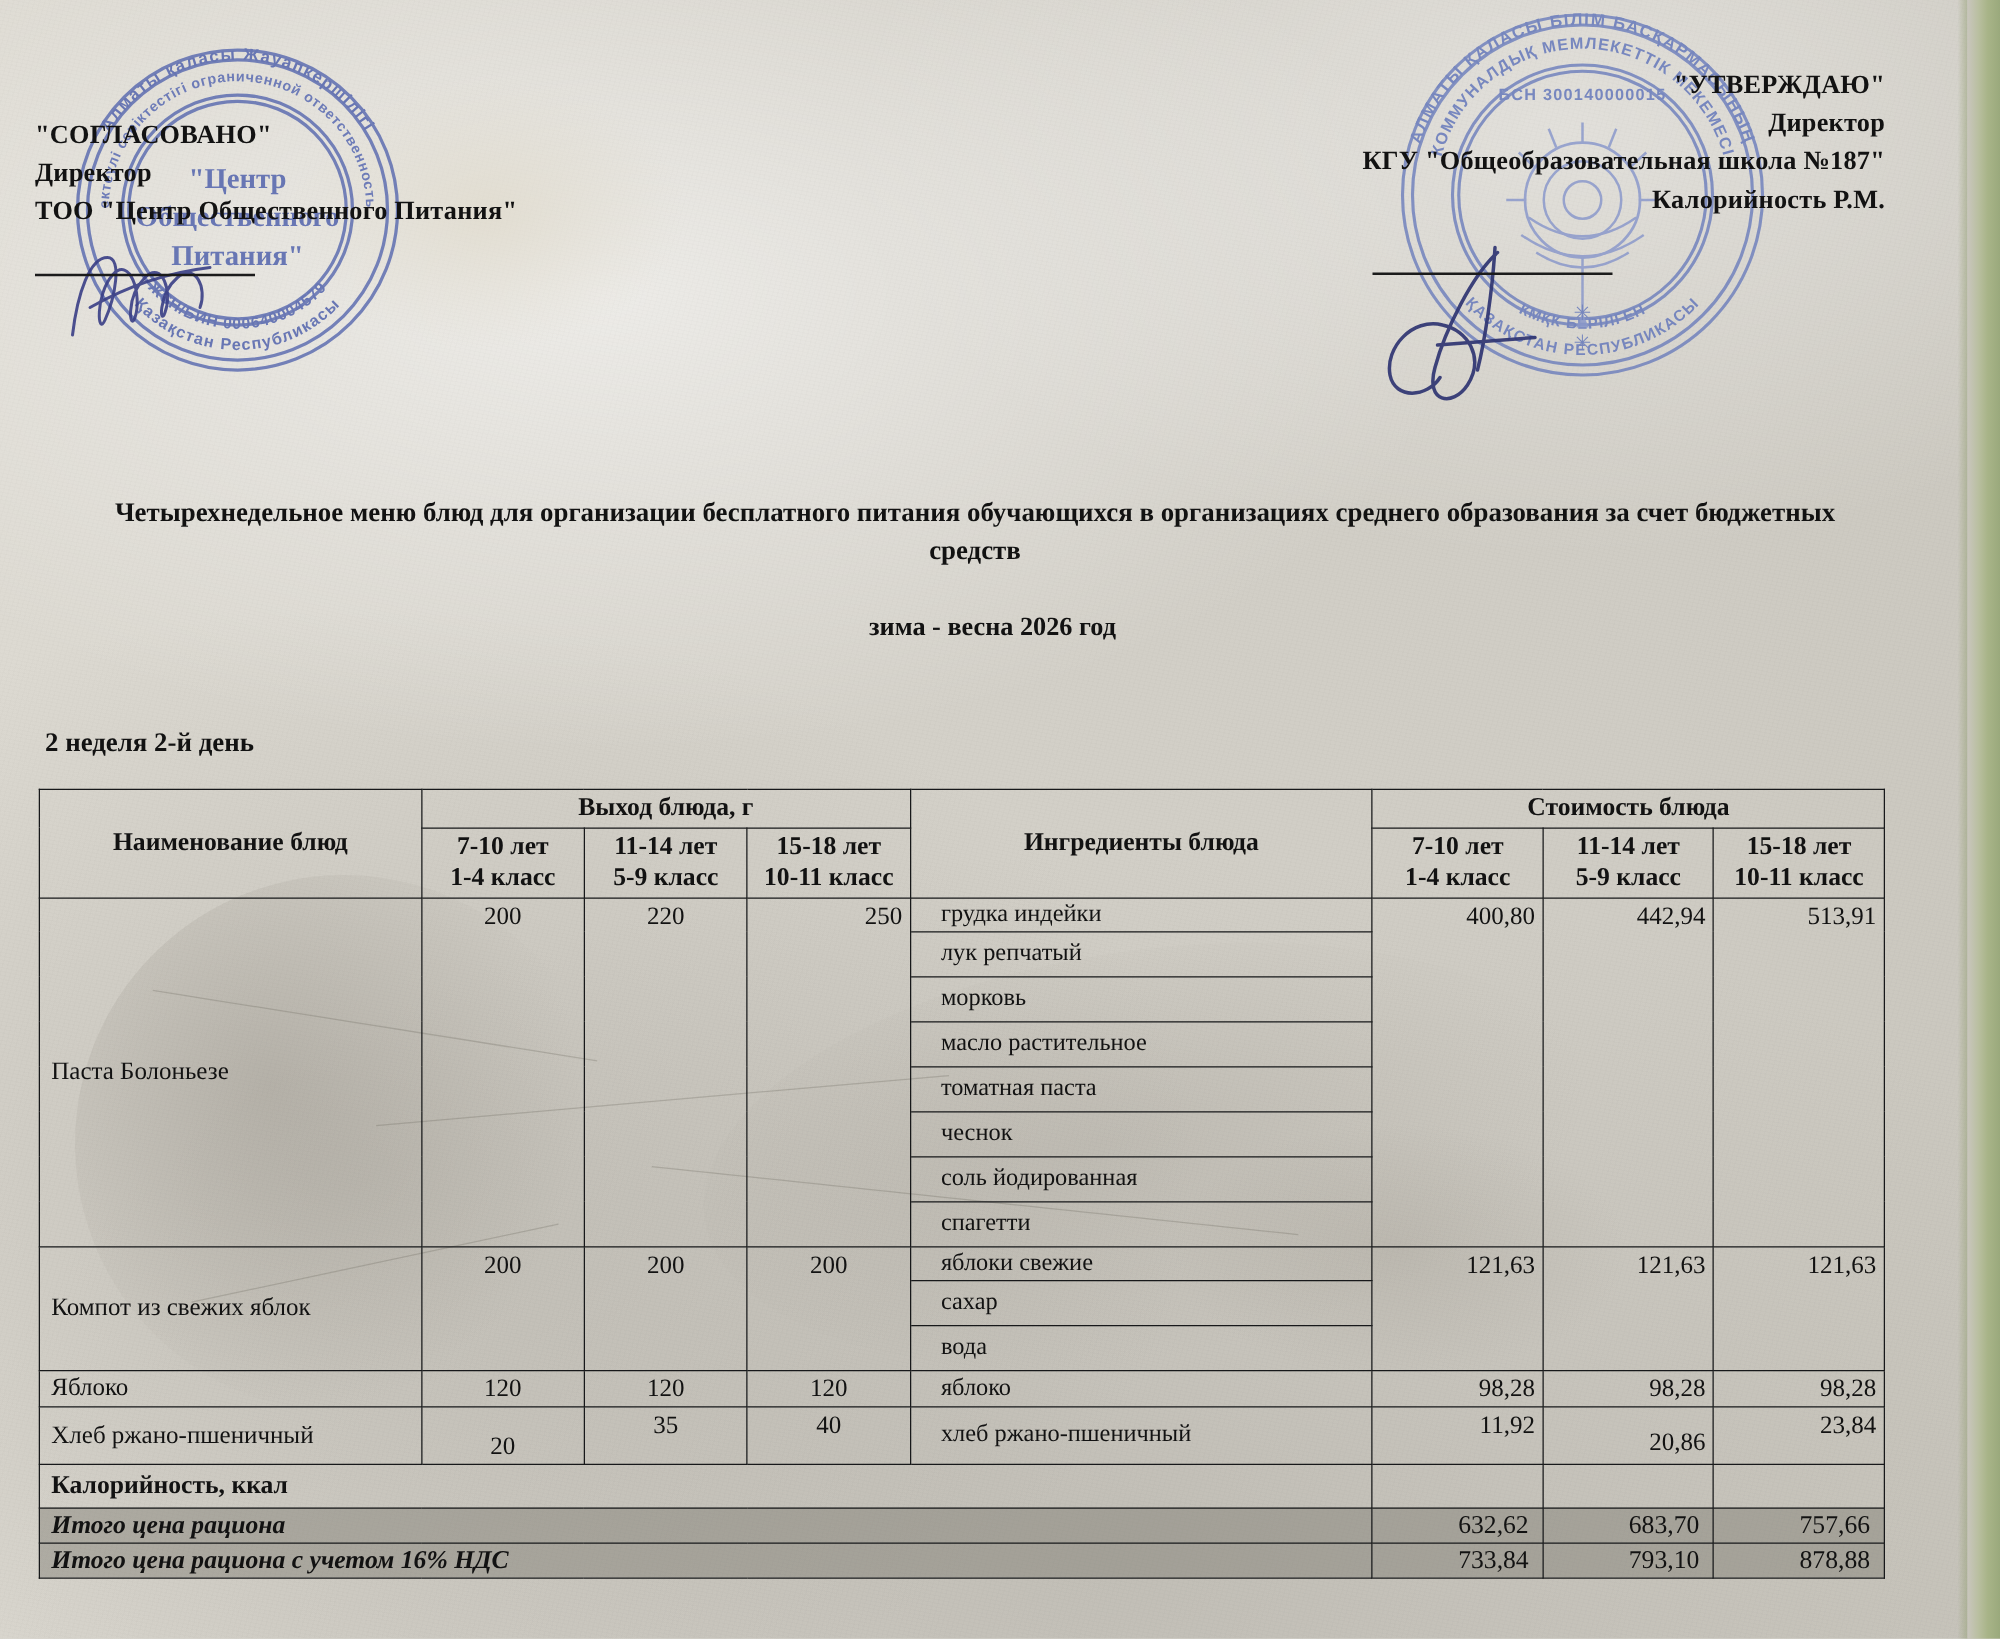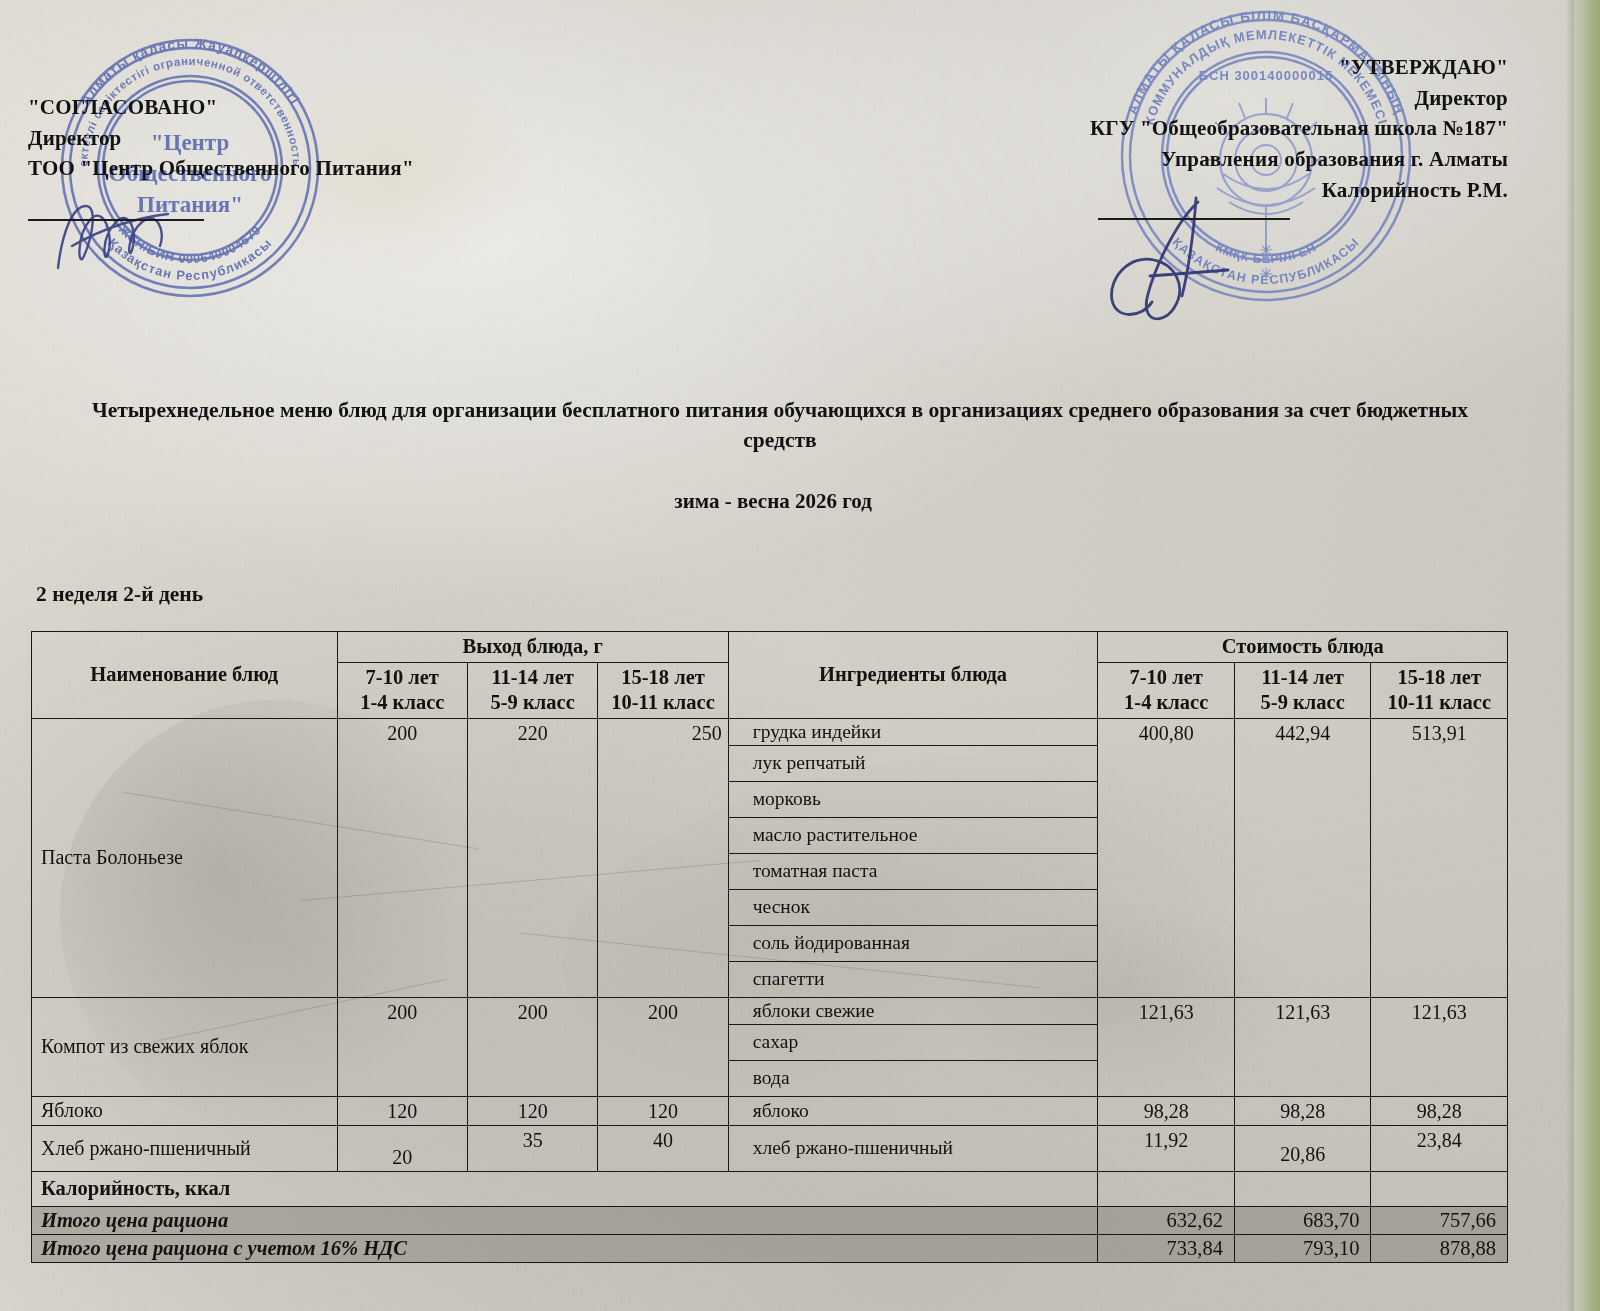--- a/index.html
+++ b/index.html
@@ -59,21 +59,21 @@
   #stamp-left{left:45px;top:18px;width:290px;height:300px;opacity:.85;}
   #stamp-right{left:1105px;top:-12px;width:322px;height:330px;opacity:.85;}
   .signature{position:absolute;pointer-events:none;}
 
   
   #doc-title{
     position:absolute;left:70px;top:396px;width:1420px;
     text-align:center;font-weight:bold;font-size:21.5px;line-height:1.38;
   }
   #doc-season{
-    position:absolute;left:63px;top:489px;width:1420px;
+    position:absolute;left:84px;top:489px;width:1420px;
     text-align:center;font-weight:bold;font-size:21px;
   }
   #week-day{
     position:absolute;left:36px;top:582px;font-weight:bold;font-size:21.5px;
   }
 
   
   #tbl-wrap{position:absolute;left:31px;top:631px;width:1477px;}
   table{border-collapse:collapse;width:100%;table-layout:fixed;background:transparent;}
   td,th{
@@ -82,21 +82,21 @@
     padding:2px 6px;vertical-align:middle;background:transparent;
   }
   th{font-weight:bold;text-align:center;font-size:20.5px;line-height:1.25;}
   .c-name{width:300px;}
   .c-g{width:128px;text-align:center;}
   .c-ing{width:363px;}
   .c-p{width:134px;text-align:center;}
   td.dish{padding-left:9px;text-align:left;}
   td.ing{padding-left:24px;text-align:left;font-size:19.5px;}
   td.num{text-align:center;}
-  td.price{text-align:center;}
+  td.price{text-align:right;}
   tr.ing-row td.ing{height:31px;}
   
   .sum-label{font-weight:bold;text-align:left;padding-left:9px;font-size:20.5px;}
   .sum-italic{font-style:italic;font-weight:bold;}
   .shaded{background:rgba(118,114,106,.40) !important;}
   .sum-val{text-align:right;padding-right:11px;font-size:20.5px;}
   .kcal-row td{height:30px;}
 </style>
 </head>
 <body>
@@ -225,21 +225,20 @@
   <div>Директор</div>
   <div>ТОО "Центр Общественного Питания"</div>
   <div style="height:32px"></div>
 </div>
 <div id="sig-left" class="sig-line"></div>
 
 <div class="hdr" id="hdr-right">
   <div>"УТВЕРЖДАЮ"</div>
   <div>Директор</div>
   <div>КГУ  "Общеобразовательная школа №187"</div>
-  <div>Управления образования г. Алматы</div>
   <div>Калорийность Р.М.</div>
 </div>
 <div id="sig-right" class="sig-line"></div>
 
 <div id="doc-title">Четырехнедельное меню блюд для организации бесплатного питания обучающихся в организациях среднего образования за счет бюджетных средств</div>
 <div id="doc-season">зима - весна 2026 год</div>
 <div id="week-day">2 неделя 2-й день</div>
 
 <div id="tbl-wrap">
   <table>

